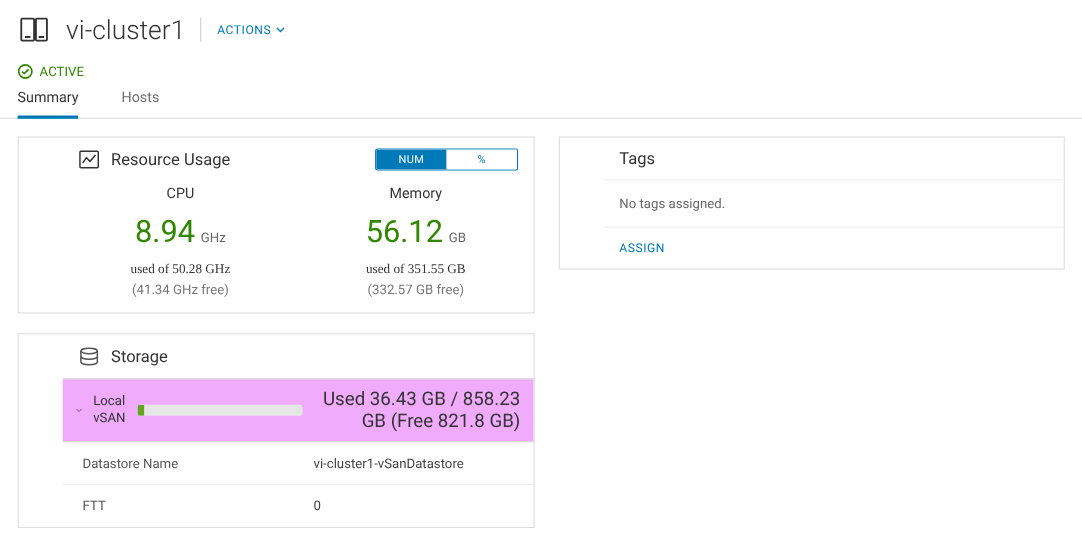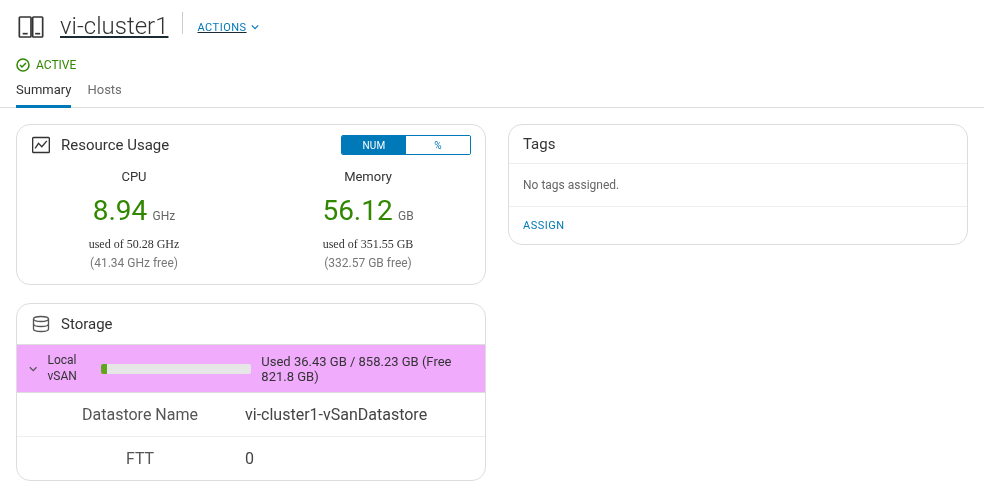--- a/index.html
+++ b/index.html
@@ -7,23 +7,23 @@
     font-family: -apple-system, BlinkMacSystemFont, "Segoe UI", Roboto, "Helvetica Neue", Arial, sans-serif;
     font-size: 13px;
     color: #1b2a32;
     background: #fff;
     width: 984px;
     height: 503px;
     overflow: hidden;
   }
   .header {
     display: flex;
+    align-items: center;
     padding: 12px 16px 4px 16px;
     gap: 14px;
-    text-decoration: underline;
   }
   .cluster-icon {
     width: 30px; height: 30px;
     stroke: #333; fill: none; stroke-width: 2;
   }
   .title {
     font-size: 24px;
     font-weight: 300;
     color: #333;
   }
@@ -37,21 +37,21 @@
     cursor:pointer;
   }
   .status-row {
     padding: 12px 16px 10px 16px;
     display:flex; align-items:flex-start; gap:6px;
     color:#318700;
     font-size:12px;
   }
   .tabs {
     display:flex;
-    gap: 16px;
+    gap: 39px;
     padding: 0 16px;
     border-bottom: 1px solid #ddd;
   }
   .tab {
     font-size:13px; color:#6d6d6d;
     padding: 0 0 8px 0;
     cursor:pointer;
   }
   .tab.active {
     color:#333;
@@ -60,23 +60,24 @@
   }
   .content {
     display:flex;
     gap: 22px;
     padding: 16px;
   }
   .col-left { width: 470px; }
   .col-right { flex:1; }
   .card {
     border:1px solid #ddd;
-    border-radius:14px;
+    border-radius:0;
     margin-bottom: 18px;
     background:#fff;
+    padding-left:40px;
   }
   .card-head {
     display:flex; align-items:center;
     padding: 10px 14px;
     gap:10px;
     justify-content:space-between;
   }
   .card-head-l { display:flex; align-items:center; gap:10px; }
   .card-title { font-size:15px; color:#333; }
   .toggle {
@@ -119,26 +120,26 @@
     height:10px;
     background:#e6e6e6;
     border-radius:2px;
     position:relative;
     overflow:hidden;
   }
   .pbar-fill {
     position:absolute; left:0; top:0; bottom:0;
     background:#62a420;
   }
-  .storage-text { font-size:13px; color:#333; }
+  .storage-text { font-size:17px; color:#333;text-align:right; }
   .kv-row {
     display:flex;
     padding: 12px 18px;
     border-bottom:1px solid #eee;
-    font-size:16px; color:#555;text-align:center;
+    font-size:12px; color:#555;
   }
   .kv-row:last-child { border-bottom:none; }
   .kv-k { width:210px; }
   .kv-v { color:#444; }
   .tags-body {
     padding: 14px 14px;
     font-size:12px; color:#666;
     border-top:1px solid #eee;
     border-bottom:1px solid #eee;
   }

